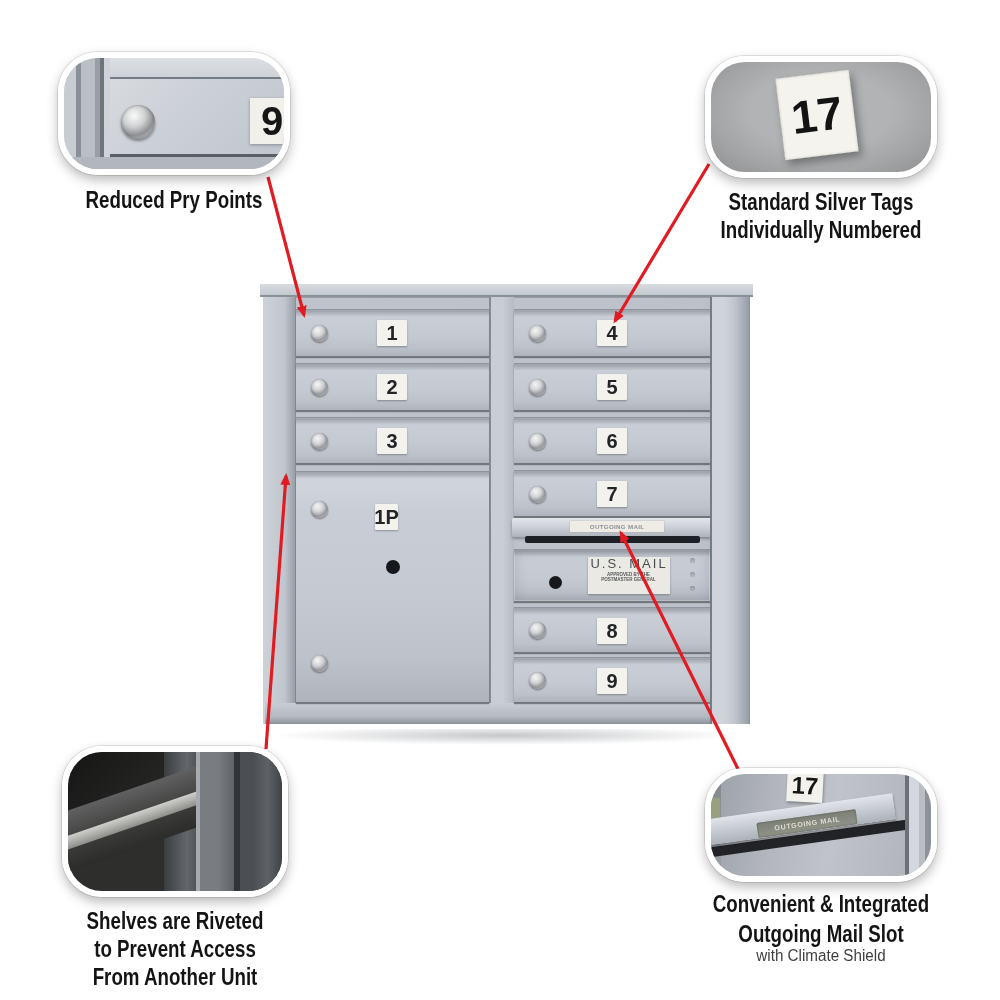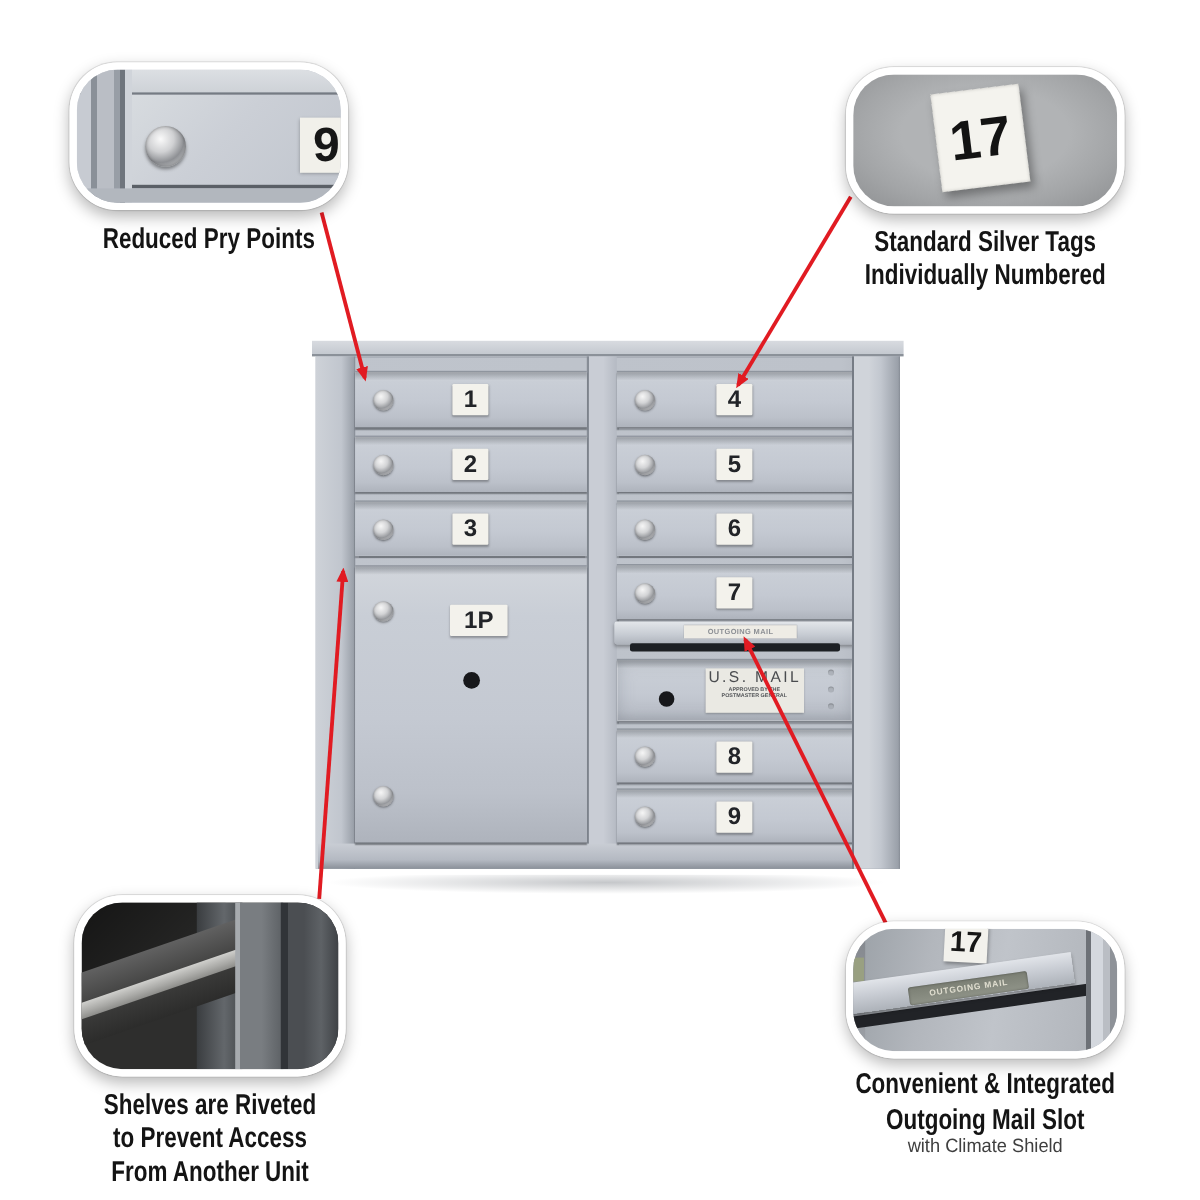--- a/index.html
+++ b/index.html
@@ -147,21 +147,21 @@
       <span class="lock" style="left:15px;top:15px;"></span>
       <span class="tag" style="left:81px;top:10px;width:30px;height:26px;">2</span>
     </div>
     <div class="door dl" style="top:133px;height:46px;">
       <span class="lock" style="left:15px;top:15px;"></span>
       <span class="tag" style="left:81px;top:10px;width:30px;height:26px;">3</span>
     </div>
 
     <div class="door dl" style="top:187px;height:231px;">
       <span class="lock" style="left:15px;top:29px;"></span>
-      <span class="tag" style="left:79px;top:32px;width:48px;height:26px;">1P</span>
+      <span class="tag" style="left:79px;top:32px;width:23px;height:26px;">1P</span>
       <span class="keyhole" style="left:90px;top:88px;width:14px;height:14px;"></span>
       <span class="lock" style="left:15px;top:183px;"></span>
     </div>
 
     <div class="door dr" style="top:25px;height:47px;">
       <span class="lock" style="left:15px;top:15px;"></span>
       <span class="tag" style="left:83px;top:10px;width:30px;height:26px;">4</span>
     </div>
     <div class="door dr" style="top:79px;height:47px;">
       <span class="lock" style="left:15px;top:15px;"></span>

